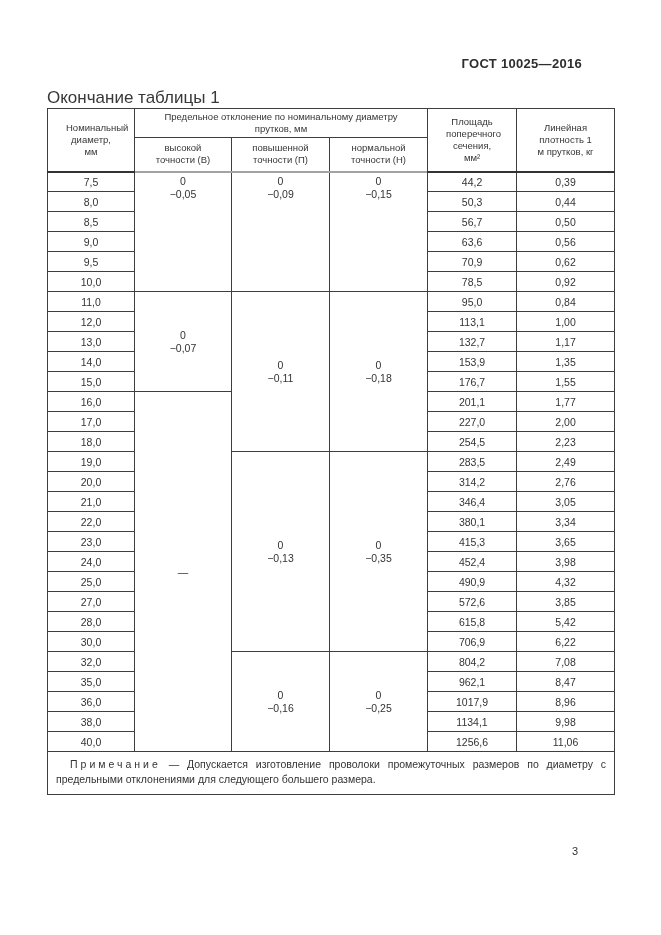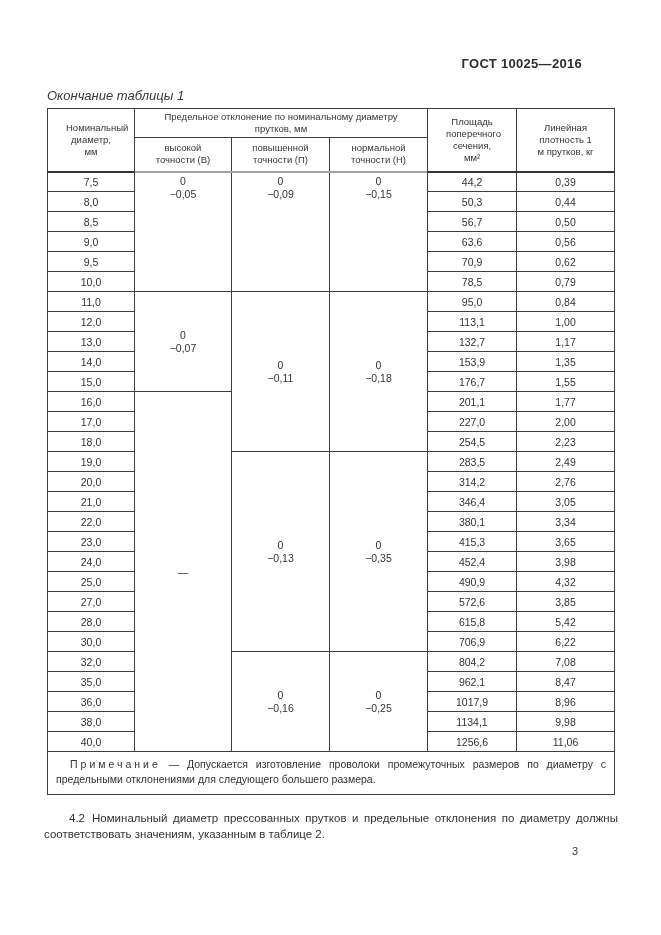--- a/index.html
+++ b/index.html
@@ -19,22 +19,21 @@
     right: 79px;
     font-size: 13px;
     font-weight: bold;
     color: #2e2e2e;
     letter-spacing: 0.3px;
   }
   .table-caption {
     position: absolute;
     top: 88px;
     left: 47px;
-    font-size: 13px;
-    font-style: italic;
+    font-size: 17px;
     color: #383838;
   }
   table.gost {
     position: absolute;
     top: 108px;
     left: 47px;
     width: 567px;
     border-collapse: collapse;
     table-layout: fixed;
     border: 1.5px solid #3c3c3c;
@@ -161,21 +160,21 @@
           <td>0,56</td>
         </tr>
         <tr>
           <td>9,5</td>
           <td>70,9</td>
           <td>0,62</td>
         </tr>
         <tr>
           <td>10,0</td>
           <td>78,5</td>
-          <td>0,79</td>
+          <td>0,92</td>
         </tr>
         <tr>
           <td>11,0</td>
           <td rowspan="5" class="tol">
             <div class="tol-line">0</div>
             <div class="tol-line">−0,07</div>
           </td>
           <td rowspan="8" class="tol">
             <div class="tol-line">0</div>
             <div class="tol-line">−0,11</div>
@@ -319,19 +318,16 @@
       <tr>
         <td class="note-cell" colspan="6">
           <span class="note-label">Примечание</span>
           <span>—</span>
           <span>Допускается изготовление проволоки промежуточных размеров по диаметру с предельными отклонениями для следующего большего размера.</span>
         </td>
       </tr>
     </tfoot>
   </table>
 
-  <p class="clause">
-    <span class="clause-num">4.2</span><span>Номинальный диаметр прессованных прутков и предельные отклонения по диаметру должны соответствовать значениям, указанным в таблице 2.</span>
-  </p>
 
   <div class="page-number">3</div>
 
 </div>
 
 </body></html>

